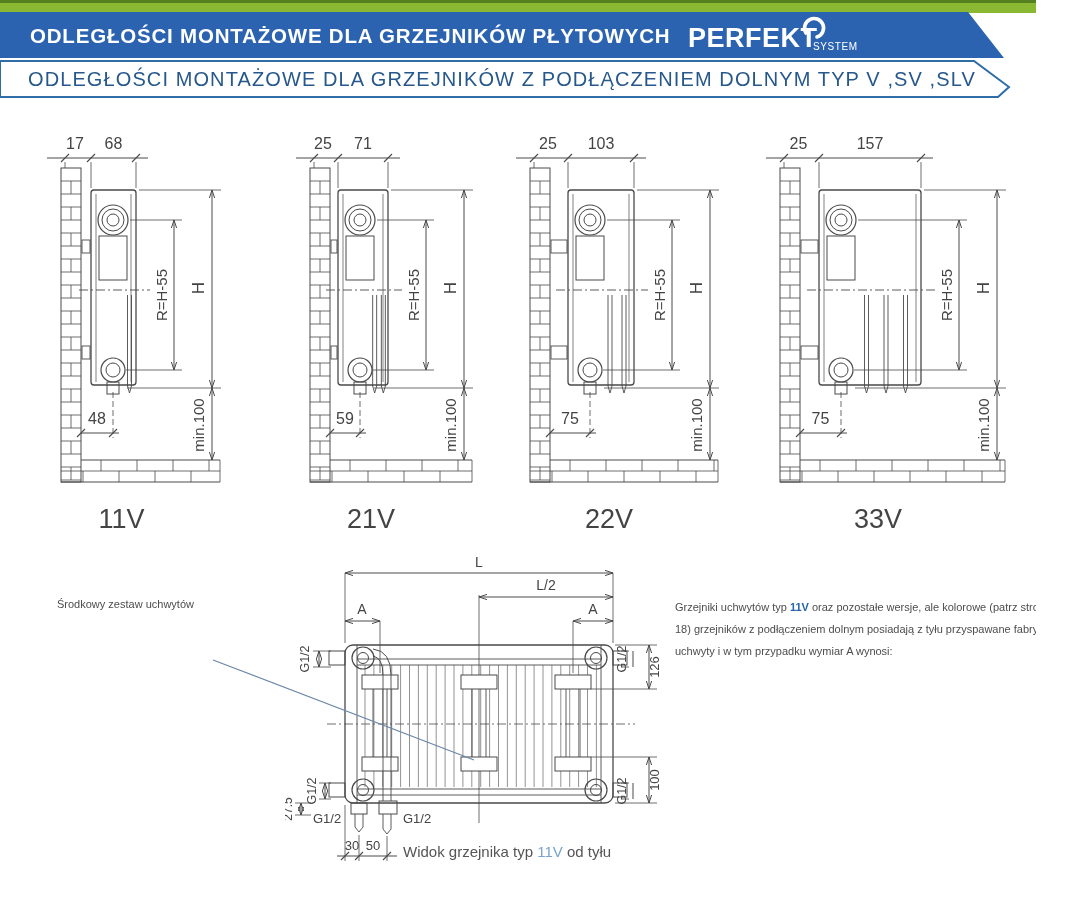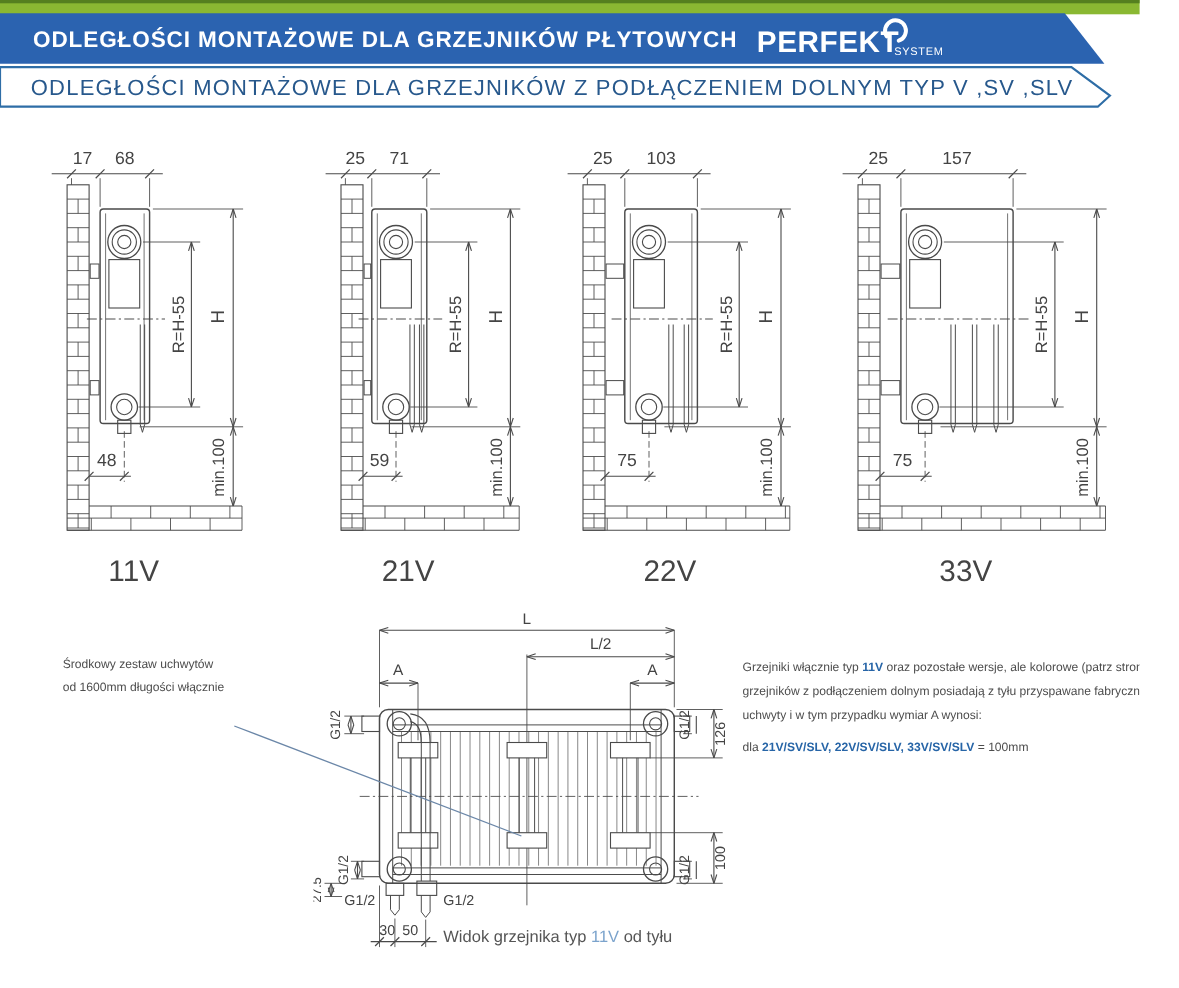--- a/index.html
+++ b/index.html
@@ -649,23 +649,21 @@
         <text x="88" y="297" fill="#444" font-size="13" text-anchor="middle">50</text>
       </svg>
     </div>
 
   <svg class="abs" style="left:0;top:0;pointer-events:none" width="1072" height="898" viewBox="0 0 1072 898">
     <line x1="213" y1="660" x2="474" y2="760" stroke="#6b87a8" stroke-width="1.2"></line>
   </svg>
 
   <div class="note lnote">
     <div>Środkowy zestaw uchwytów</div>
-    <div>od 1600mm długości włącznie</div>
   </div>
 
   <div class="note rnote">
-    <p><span>Grzejniki włącznie typ </span><span class="bl">11V</span><span> oraz pozostałe wersje, ale kolorowe (patrz strona 18) grzejników z podłączeniem dolnym posiadają z tyłu przyspawane fabrycznie uchwyty i w tym przypadku wymiar A wynosi:</span></p>
-    <div class="dla"><span>dla </span><span class="bl">21V/SV/SLV, 22V/SV/SLV, 33V/SV/SLV</span><span> = 100mm</span></div>
+    <p><span>Grzejniki uchwytów typ </span><span class="bl">11V</span><span> oraz pozostałe wersje, ale kolorowe (patrz strona 18) grzejników z podłączeniem dolnym posiadają z tyłu przyspawane fabrycznie uchwyty i w tym przypadku wymiar A wynosi:</span></p>
   </div>
 
   <div class="caption"><span>Widok grzejnika typ </span><span class="cap-type">11V</span><span> od tyłu</span></div>
 
 </div>
 
 </body></html>

